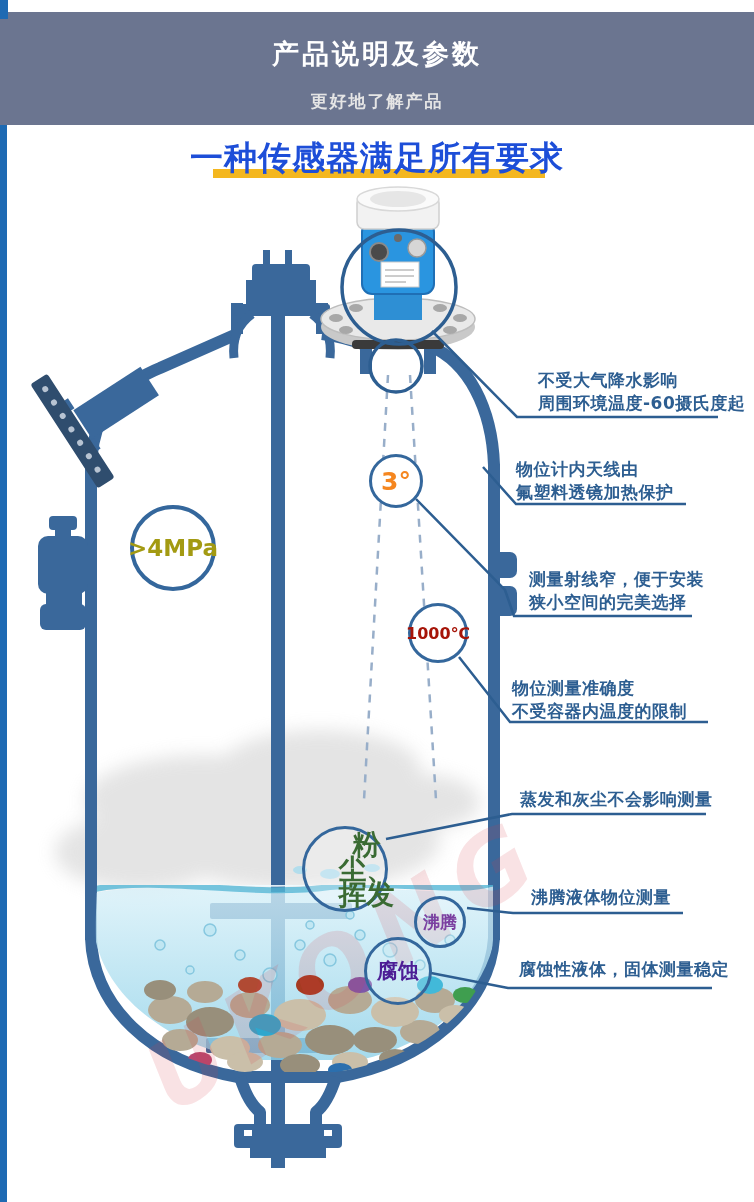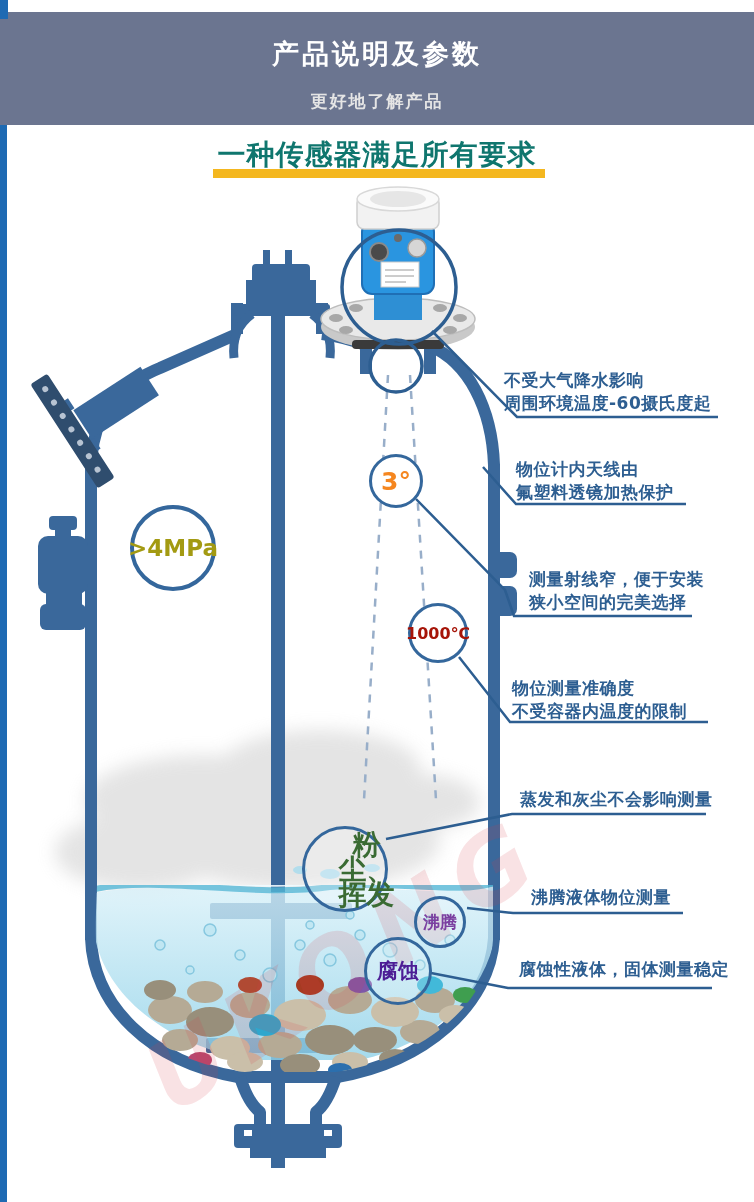--- a/index.html
+++ b/index.html
@@ -6,22 +6,22 @@
   .page{position:relative;width:754px;height:1202px;background:#ffffff;overflow:hidden;
         font-family:"DejaVu Sans","Liberation Sans",sans-serif;}
   .left-strip{position:absolute;left:0;top:0;width:7px;height:1202px;background:#1e6ab3;z-index:1;}
   .header{position:absolute;left:0;top:12px;width:754px;height:113px;background:#6b7590;z-index:2;font-family:Liberation Mono, monospace;}
   .left-tick{position:absolute;left:0;top:0;width:8px;height:19px;background:#1e6ab3;z-index:3;}
   .h-title{position:absolute;left:0;top:24px;width:100%;text-align:center;color:#ffffff;
            font-size:27px;font-weight:bold;letter-spacing:3px;}
   .h-sub{position:absolute;left:0;top:78px;width:100%;text-align:center;color:#e5e5e5;
          font-size:17px;font-weight:bold;letter-spacing:2px;}
   .sec-underline{position:absolute;left:213px;top:169px;width:332px;height:9px;background:#f4b71f;z-index:4;}
-  .sec-title{position:absolute;left:0;top:136px;width:100%;text-align:center;color:#0f766e;
-             font-size:28px;font-weight:bold;letter-spacing:1px;z-index:5;}
+  .sec-title{position:absolute;left:0;top:136px;width:100%;text-align:center;color:#1d4ed8;
+             font-size:33px;font-weight:bold;letter-spacing:1px;z-index:5;}
   svg.art{position:absolute;left:0;top:0;z-index:5;}
   .watermark{position:absolute;left:110px;top:880px;width:560px;z-index:6;
              font-size:95px;font-weight:bold;font-style:italic;letter-spacing:14px;
              color:rgba(214,58,72,0.15);transform:rotate(-33deg);pointer-events:none;}
   .badge{position:absolute;border:3px solid #34679c;border-radius:50%;display:flex;
          align-items:center;justify-content:center;text-align:center;font-weight:bold;
          background:transparent;z-index:10;box-sizing:border-box;}
   .badge.solid{background:#ffffff;}
   .ann{position:absolute;color:#2d5e91;font-weight:bold;font-size:17px;line-height:23px;
        white-space:nowrap;letter-spacing:0.5px;z-index:10;}
@@ -252,21 +252,21 @@
       <span>挥发</span>
     </span>
   </div>
   <div class="badge" style="left:414px;top:896px;width:52px;height:52px;background:rgba(255,255,255,0.2);">
     <span style="color:#7b3fa0;font-size:17px;">沸腾</span>
   </div>
   <div class="badge" style="left:364px;top:937px;width:68px;height:68px;background:rgba(255,255,255,0.2);">
     <span style="color:#4c1d95;font-size:21px;">腐蚀</span>
   </div>
 
-  <div class="ann" style="left:504px;top:369px;">
+  <div class="ann" style="left:538px;top:369px;">
     <div>不受大气降水影响</div>
     <div>周围环境温度-60摄氏度起</div>
   </div>
   <div class="ann" style="left:529px;top:568px;">
     <div>测量射线窄，便于安装</div>
     <div>狭小空间的完美选择</div>
   </div>
   <div class="ann" style="left:516px;top:458px;">
     <div>物位计内天线由</div>
     <div>氟塑料透镜加热保护</div>

